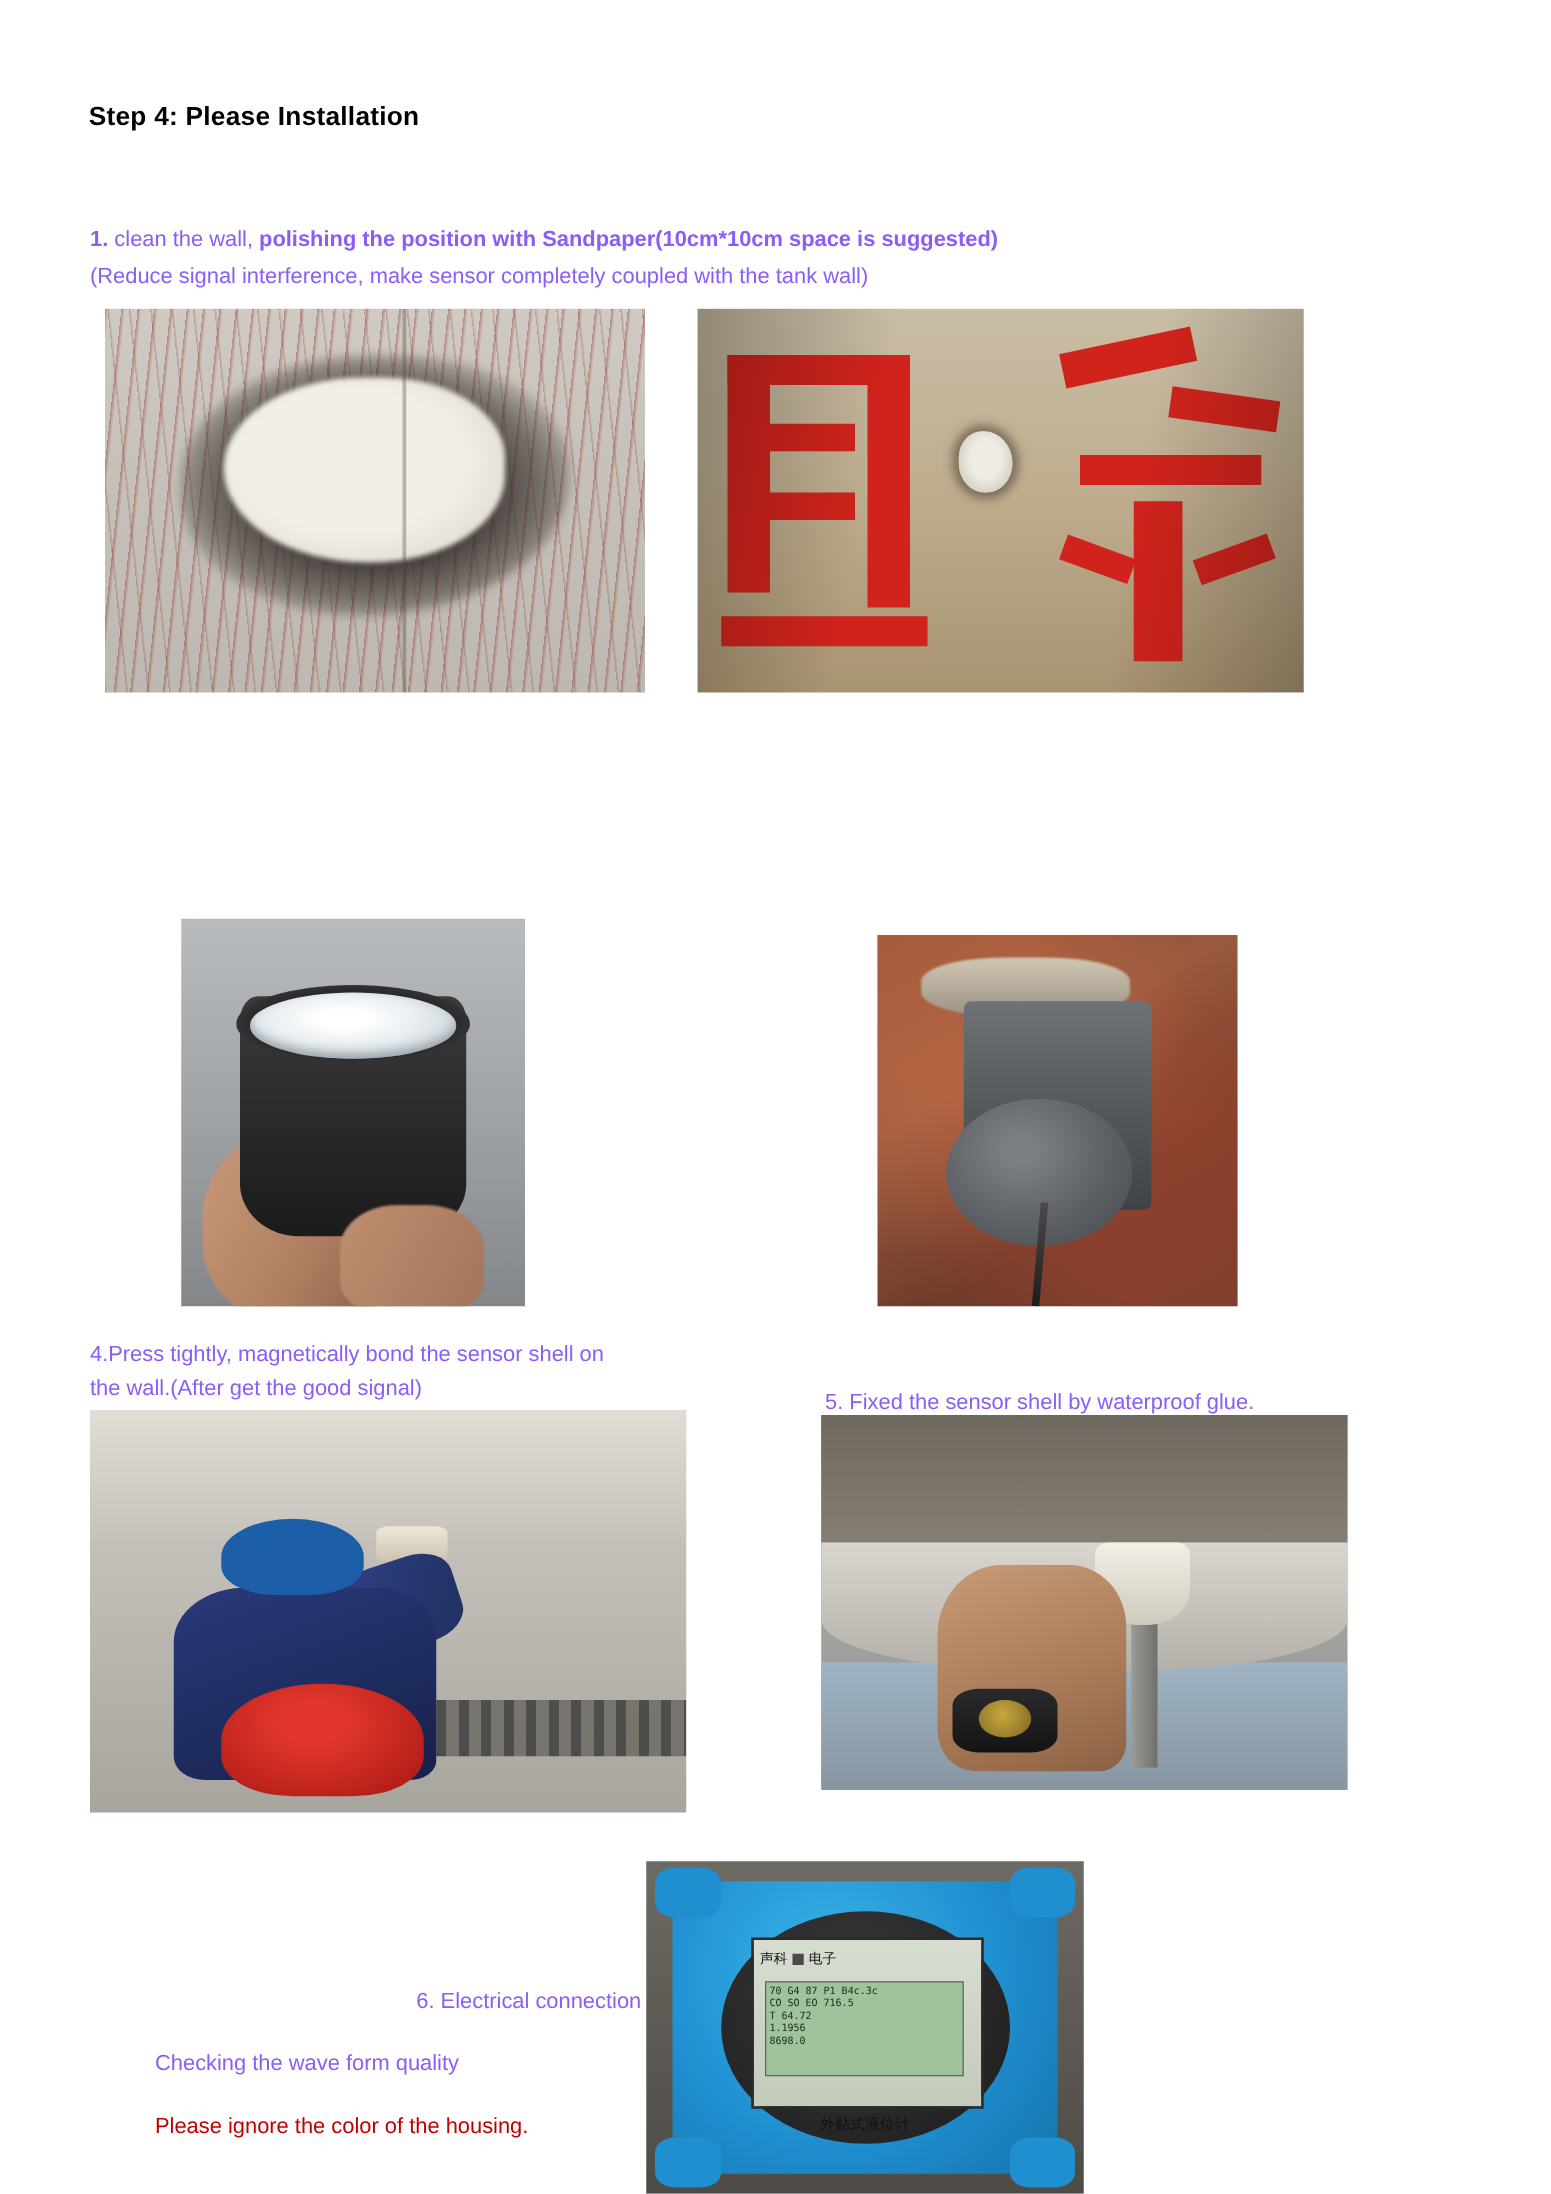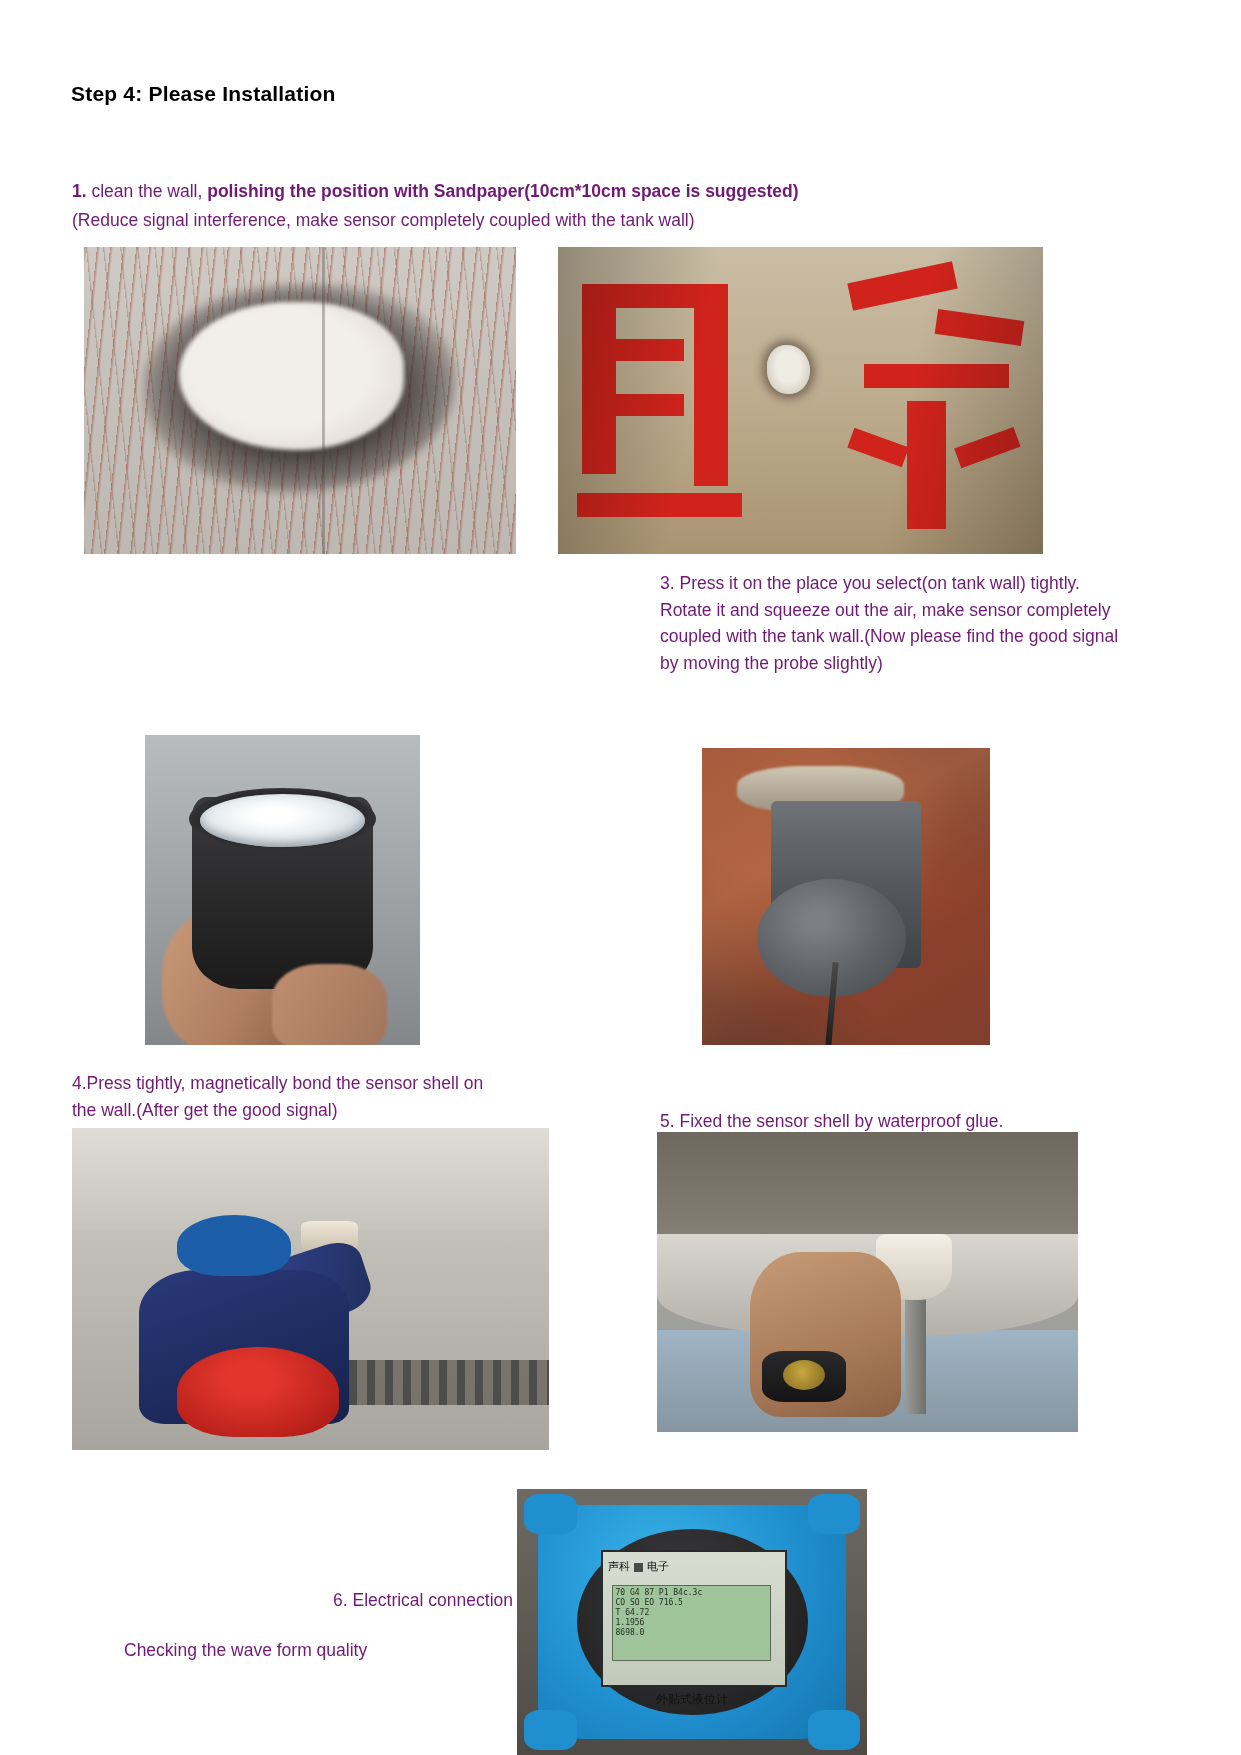--- a/index.html
+++ b/index.html
@@ -27,21 +27,21 @@
     left: 71px;
     top: 82px;
     font-size: 21px;
     font-weight: bold;
     letter-spacing: 0.2px;
   }
   .para {
     position: absolute;
     font-size: 17.5px;
     line-height: 1.52;
-    color: #701a75;
+    color: #8b5cf6;
   }
   .b { font-weight: bold; }
   .red { color: #c00000; }
 
   
   #step1-line1 { left: 72px; top: 178px; width: 900px; }
   #step1-line2 { left: 72px; top: 207px; width: 900px; }
 
   
   .photo {
@@ -336,21 +336,20 @@
     <div class="rd" style="left:60%;top:8%;width:22%;height:9%;transform:rotate(-12deg);"></div>
     <div class="rd" style="left:78%;top:22%;width:18%;height:8%;transform:rotate(8deg);"></div>
     <div class="rd" style="left:63%;top:38%;width:30%;height:8%;"></div>
     <div class="rd" style="left:72%;top:50%;width:8%;height:42%;"></div>
     <div class="rd" style="left:60%;top:62%;width:12%;height:7%;transform:rotate(20deg);"></div>
     <div class="rd" style="left:82%;top:62%;width:13%;height:7%;transform:rotate(-20deg);"></div>
     <div class="patch"></div>
     <div class="tank-shadow"></div>
   </div>
 
-  <div class="para" id="step3-text">3. Press it on the place you select(on tank wall) tightly. Rotate it and squeeze out the air, make sensor completely coupled with the tank wall.(Now please find the good signal by moving the probe slightly)</div>
 
   <div class="photo grease-bg" id="photo-grease">
     <div class="hand"></div>
     <div class="cup"></div>
     <div class="cup-rim"></div>
     <div class="cup-grease"></div>
     <div class="hand2"></div>
   </div>
 
   <div class="photo probe-bg" id="photo-probe">
@@ -380,20 +379,21 @@
     <div class="hi-tank"></div>
     <div class="hi-pole"></div>
     <div class="hi-sensor"></div>
     <div class="hi-arm"></div>
     <div class="hi-watch"></div>
     <div class="hi-watch-face"></div>
   </div>
 
   <div class="para" id="step6-line1">6. Electrical connection</div>
   <div class="para" id="step6-line2">Checking the wave form quality</div>
+  <div class="para red" id="step6-line3">Please ignore the color of the housing.</div>
 
   <div class="photo meter-bg" id="photo-meter">
     <div class="meter-ring"></div>
     <div class="meter-lug" style="left:2%;top:2%;"></div>
     <div class="meter-lug" style="right:2%;top:2%;"></div>
     <div class="meter-lug" style="left:2%;bottom:2%;"></div>
     <div class="meter-lug" style="right:2%;bottom:2%;"></div>
     <div class="meter-inner"></div>
     <div class="meter-screen"></div>
     <div class="meter-brandrow">

